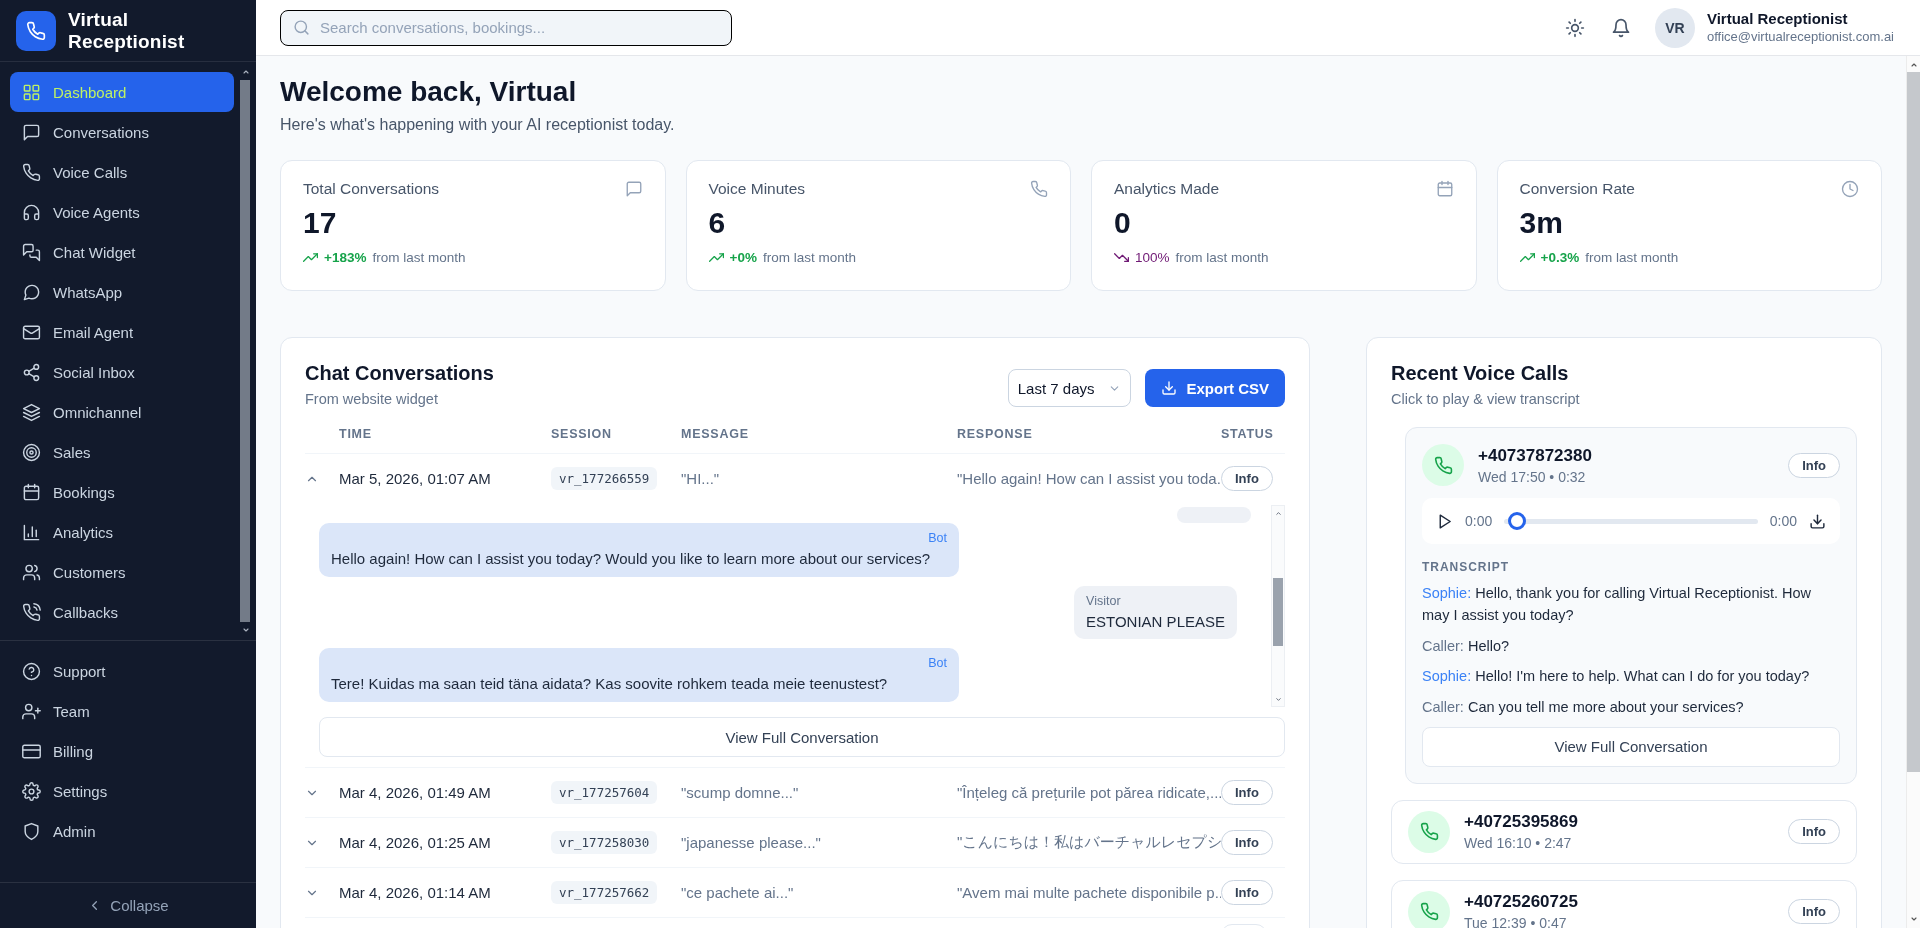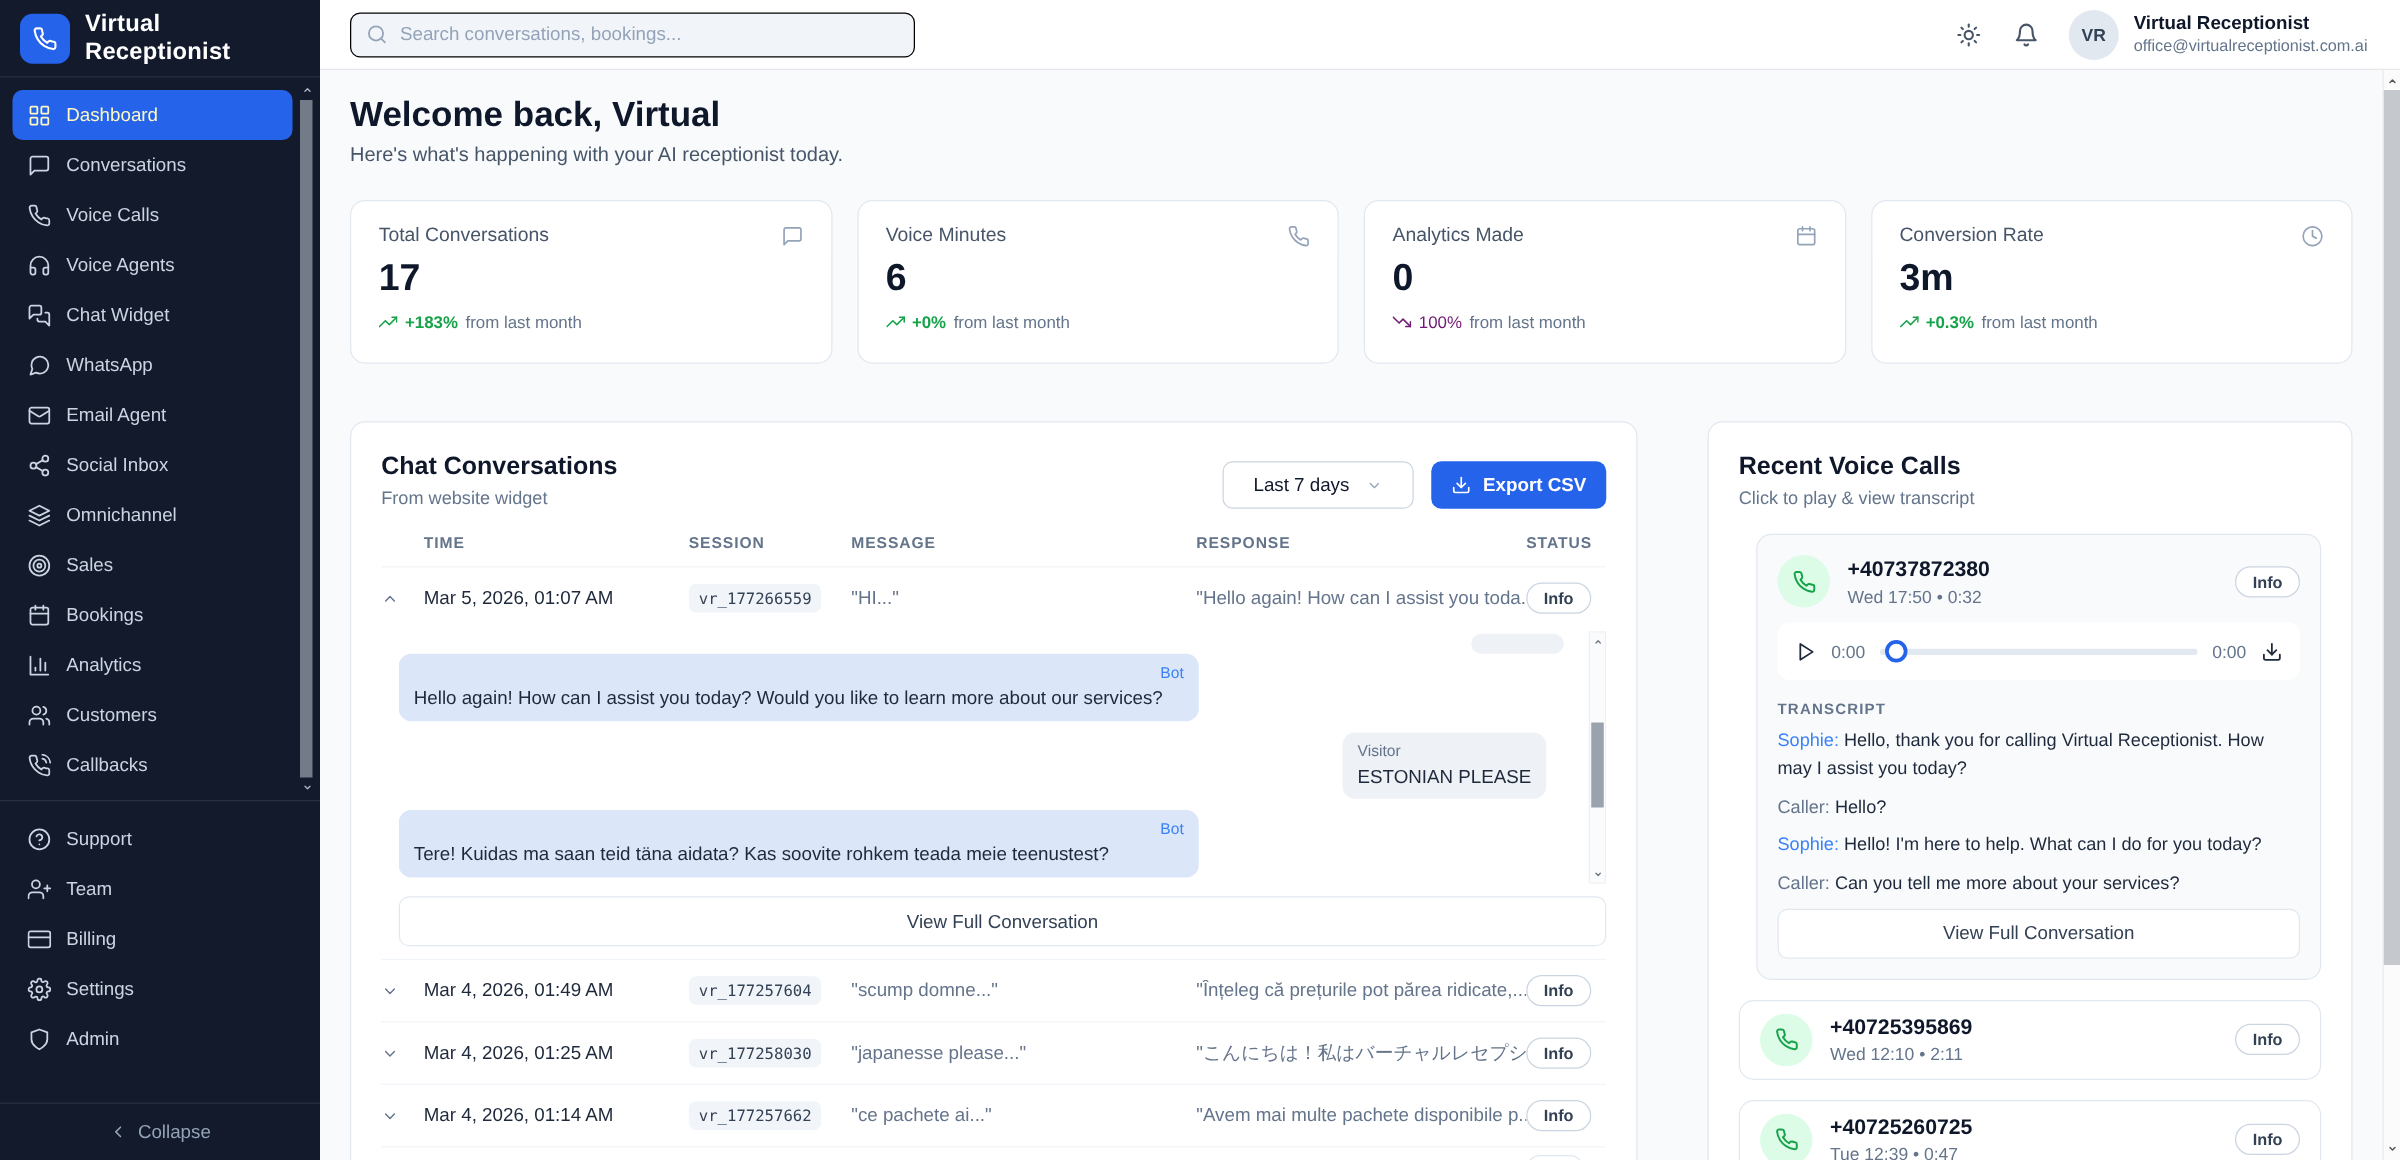--- a/index.html
+++ b/index.html
@@ -12,21 +12,21 @@
              display:flex; flex-direction:column; position:relative; }
   .logo-row { height:62px; display:flex; align-items:center; gap:12px; padding:0 16px;
               border-bottom:1px solid rgba(255,255,255,0.09); flex-shrink:0; }
   .logo-badge { width:40px; height:40px; border-radius:10px; background:#2563eb; color:#fff;
                 display:flex; align-items:center; justify-content:center; flex-shrink:0; }
   .brand-name { font-size:19px; font-weight:700; color:#fff; letter-spacing:.2px; }
   .nav-scroll { position:relative; padding:10px 22px 8px 10px; flex-shrink:0; }
   .nav-item { height:40px; display:flex; align-items:center; gap:12px; padding:0 12px;
               border-radius:8px; font-size:15px; font-weight:500; color:#cbd5e1; cursor:pointer; }
   .nav-item svg { flex-shrink:0; }
-  .nav-item.active { background:#2563eb; color:#fef9c3; }
+  .nav-item.active { background:#2563eb; color:#bef264; }
   .side-divider { height:1px; background:rgba(255,255,255,0.1); margin:0 0; flex-shrink:0; }
   .nav-secondary { padding:10px 22px 8px 10px; flex-shrink:0; }
   .collapse-row { margin-top:auto; border-top:1px solid rgba(255,255,255,0.1); height:46px;
                   display:flex; align-items:center; justify-content:center; gap:8px;
                   color:#94a3b8; font-size:15px; cursor:pointer; }
   
   .side-sb { position:absolute; top:4px; right:4px; bottom:4px; width:13px; }
   .side-sb .sb-arrow { position:absolute; left:0; width:13px; height:12px; color:#aab2bf;
                        display:flex; align-items:center; justify-content:center; }
   .side-sb .sb-thumb { position:absolute; left:1px; width:10px; top:14px; bottom:14px; background:#737b88; }
@@ -71,21 +71,21 @@
   .columns { display:grid; grid-template-columns:1fr 516px; column-gap:56px; margin-top:46px; align-items:start; }
 
   
   .panel { background:#fff; border:1px solid #e2e8f0; border-radius:12px; padding:24px; }
   .chat-card { height:640px; }
   .chat-head { display:flex; align-items:flex-end; }
   .sec-title { font-size:20px; font-weight:700; color:#0f172a; }
   .sec-sub { font-size:14.5px; color:#64748b; margin-top:6px; }
   .chat-head-right { margin-left:auto; display:flex; gap:14px; align-items:center; }
   .range-select { height:38px; border:1px solid #cbd5e1; border-radius:8px; background:#fff;
-                  display:flex; align-items:center; gap:14px; padding:0 24px; font-size:15px;
+                  display:flex; align-items:center; gap:14px; padding:0 9px; font-size:15px;
                   color:#0f172a; cursor:pointer; }
   .export-btn { height:38px; background:#2563eb; color:#fff; border:none; border-radius:8px;
                 display:flex; align-items:center; gap:9px; padding:0 16px; font-size:15px;
                 font-weight:600; cursor:pointer; font-family:inherit; }
   .thead-row { display:grid; grid-template-columns:34px 212px 130px 276px 1fr 64px; align-items:center;
                padding-bottom:12px; }
   .th { font-size:12.5px; font-weight:700; color:#64748b; letter-spacing:.06em; }
   .conv-row { display:grid; grid-template-columns:34px 212px 130px 276px 1fr 64px; align-items:center;
               min-height:50px; border-top:1px solid #f1f5f9; cursor:pointer; }
   .cell-time { font-size:15px; color:#1e293b; }
@@ -698,21 +698,21 @@
             </div>
 
             <div class="call-card">
               <div class="phone-circle">
                   <svg width="19" height="19" viewBox="0 0 24 24" fill="none" stroke="currentColor" stroke-width="2" stroke-linecap="round" stroke-linejoin="round">
                     <path d="M22 16.92v3a2 2 0 0 1-2.18 2 19.79 19.79 0 0 1-8.63-3.07 19.5 19.5 0 0 1-6-6 19.79 19.79 0 0 1-3.07-8.67A2 2 0 0 1 4.11 2h3a2 2 0 0 1 2 1.72 12.84 12.84 0 0 0 .7 2.81 2 2 0 0 1-.45 2.11L8.09 9.91a16 16 0 0 0 6 6l1.27-1.27a2 2 0 0 1 2.11-.45 12.84 12.84 0 0 0 2.81.7A2 2 0 0 1 22 16.92z"></path>
                   </svg>
                 </div>
               <div>
                 <div class="call-number">+40725395869</div>
-                <div class="call-meta">Wed 12:10 • 2:11</div>
+                <div class="call-meta">Wed 16:10 • 2:47</div>
               </div>
               <span class="info-badge" style="margin-left:auto">Info</span>
             </div>
 
             <div class="call-card">
               <div class="phone-circle">
                   <svg width="19" height="19" viewBox="0 0 24 24" fill="none" stroke="currentColor" stroke-width="2" stroke-linecap="round" stroke-linejoin="round">
                     <path d="M22 16.92v3a2 2 0 0 1-2.18 2 19.79 19.79 0 0 1-8.63-3.07 19.5 19.5 0 0 1-6-6 19.79 19.79 0 0 1-3.07-8.67A2 2 0 0 1 4.11 2h3a2 2 0 0 1 2 1.72 12.84 12.84 0 0 0 .7 2.81 2 2 0 0 1-.45 2.11L8.09 9.91a16 16 0 0 0 6 6l1.27-1.27a2 2 0 0 1 2.11-.45 12.84 12.84 0 0 0 2.81.7A2 2 0 0 1 22 16.92z"></path>
                   </svg>
                 </div>

